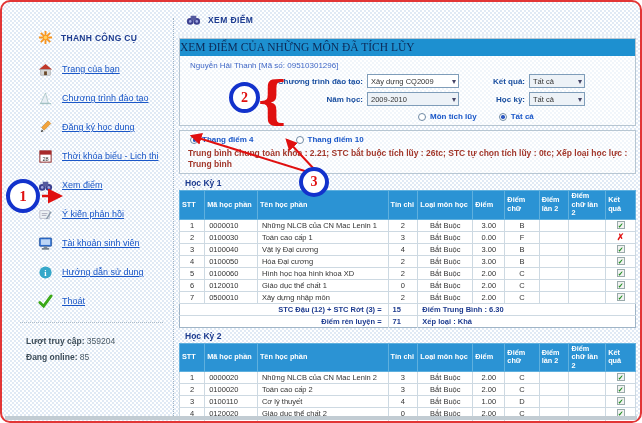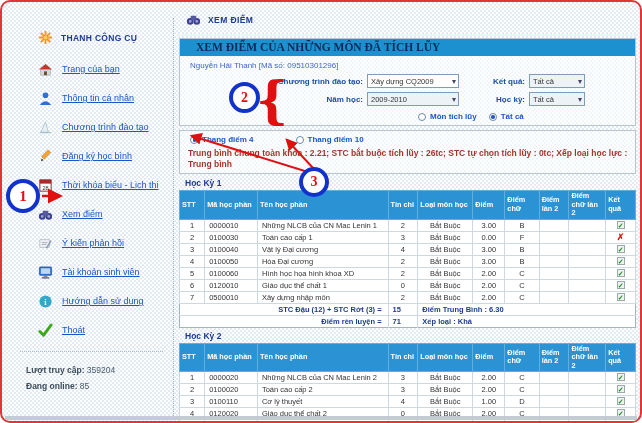--- a/index.html
+++ b/index.html
@@ -29,30 +29,30 @@
 
   
   .topbar { position:absolute; left:174px; top:4px; right:4px; height:30px; border-bottom:2px solid #eef3f7; }
   .top-tab { display:flex; align-items:center; gap:7px; margin:6px 0 0 10px; }
   .top-tab .lbl { font-size:8.5px; font-weight:bold; color:#1d3b8f; letter-spacing:.4px; }
 
   
   .main { position:absolute; left:177px; top:36px; width:457px; height:380px; }
   .box1, .box2 { background:rgba(255,255,255,.55); border:1px solid #b7c6d2; }
   .title-bar { height:17px; line-height:17px; background:#1d90d0; color:#0c2a57;
-    font-family:"Liberation Serif", serif; font-weight:bold; font-size:11.5px; padding-left:16px; }
+    font-family:"Liberation Serif", serif; font-weight:normal; font-size:11.5px; padding-left:0; }
   .student { font-size:8px; color:#4168c6; padding:5px 15px 2px 10px; }
   .form-grid { display:grid; grid-template-columns:183px 92px 62px 56px; column-gap:4px; row-gap:4px;
     align-items:center; padding:2px 16px 4px 0; }
   .flabel { font-size:8px; font-weight:bold; color:#1a4fa0; text-align:right; }
   .select { position:relative; height:14px; border:1px solid #7f9db9; background:#fff;
     font-size:7.5px; color:#333; line-height:12px; padding:1px 12px 0 3px; cursor:pointer; white-space:nowrap; overflow:hidden; }
   .select.dim { background:#edf2f7; }
   .select::after { content:"▾"; position:absolute; right:2px; top:1px; font-size:8px; color:#446; }
-  .radio-row { display:flex; gap:12px; padding:2px 13px 4px 238px; }
+  .radio-row { display:flex; gap:22px; padding:2px 13px 4px 238px; }
   .radio { display:flex; align-items:center; gap:4px; font-size:8px; font-weight:bold; color:#1a57c8; cursor:pointer; }
   .rdot { width:8px; height:8px; border-radius:50%; border:1px solid #6f8aa5; background:#fff; position:relative; }
   .rdot.on::after { content:""; position:absolute; left:1.5px; top:1.5px; width:3.5px; height:3.5px; border-radius:50%; background:#2a56c0; }
   .box2 { margin-top:4px; padding:3px 5px 3px 8px; }
   .scale-row { display:flex; gap:42px; padding:1px 0 2px 2px; }
   .gpa-line { font-size:8.5px; font-weight:bold; color:#a2382c; line-height:11px; margin-top:2px; }
 
   .tables { margin-top:4px; }
   .sem-title { font-size:8.5px; font-weight:bold; color:#1d3b8f; margin:2px 0 2px 6px; }
   table.grades { width:100%; border-collapse:collapse; table-layout:fixed; background:#fff;
@@ -101,38 +101,31 @@
     <div class="sb-item">
       <svg class="sb-icon" viewBox="0 0 16 16">
         <polygon points="8,2 15,8 1,8" fill="#c0392b"></polygon>
           <rect x="3" y="8" width="10" height="6" fill="#d7d7d7" stroke="#888" stroke-width=".5"></rect>
           <rect x="6.5" y="10" width="3" height="4" fill="#6b4a2b"></rect>
       </svg>
       <span class="lbl">Trang của bạn</span>
     </div>
     <div class="sb-item">
       <svg class="sb-icon" viewBox="0 0 16 16">
-        <circle cx="8" cy="4.5" r="3" fill="#2f6fd0"></circle>
-          <path d="M2 15 q6 -8 12 0 z" fill="#2f6fd0"></path>
-      </svg>
-      <span class="lbl">Thông tin cá nhân</span>
-    </div>
-    <div class="sb-item">
-      <svg class="sb-icon" viewBox="0 0 16 16">
         <polygon points="3,13 8,2 11,13" fill="#e8eef5" stroke="#9bb" stroke-width=".7"></polygon>
           <line x1="2" y1="13.5" x2="14" y2="13.5" stroke="#9bb" stroke-width="1"></line>
       </svg>
       <span class="lbl">Chương trình đào tạo</span>
     </div>
     <div class="sb-item">
       <svg class="sb-icon" viewBox="0 0 16 16">
         <rect x="5" y="1" width="4" height="10" transform="rotate(45 8 8)" fill="#f2a33c" stroke="#b97a1e" stroke-width=".5"></rect>
           <polygon points="3,13 6,12 4,10" fill="#3c3c3c"></polygon>
       </svg>
-      <span class="lbl">Đăng ký học bình</span>
+      <span class="lbl">Đăng ký học dụng</span>
     </div>
     <div class="sb-item">
       <svg class="sb-icon" viewBox="0 0 16 16">
         <rect x="2" y="2" width="12" height="12" fill="#fff" stroke="#8a2020" stroke-width="1"></rect>
           <rect x="2" y="2" width="12" height="4" fill="#a82a2a"></rect>
           <text x="8" y="13" font-size="6" fill="#333" text-anchor="middle" font-family="Liberation Sans">28</text>
       </svg>
       <span class="lbl">Thời khóa biểu - Lịch thi</span>
     </div>
     <div class="sb-item">

